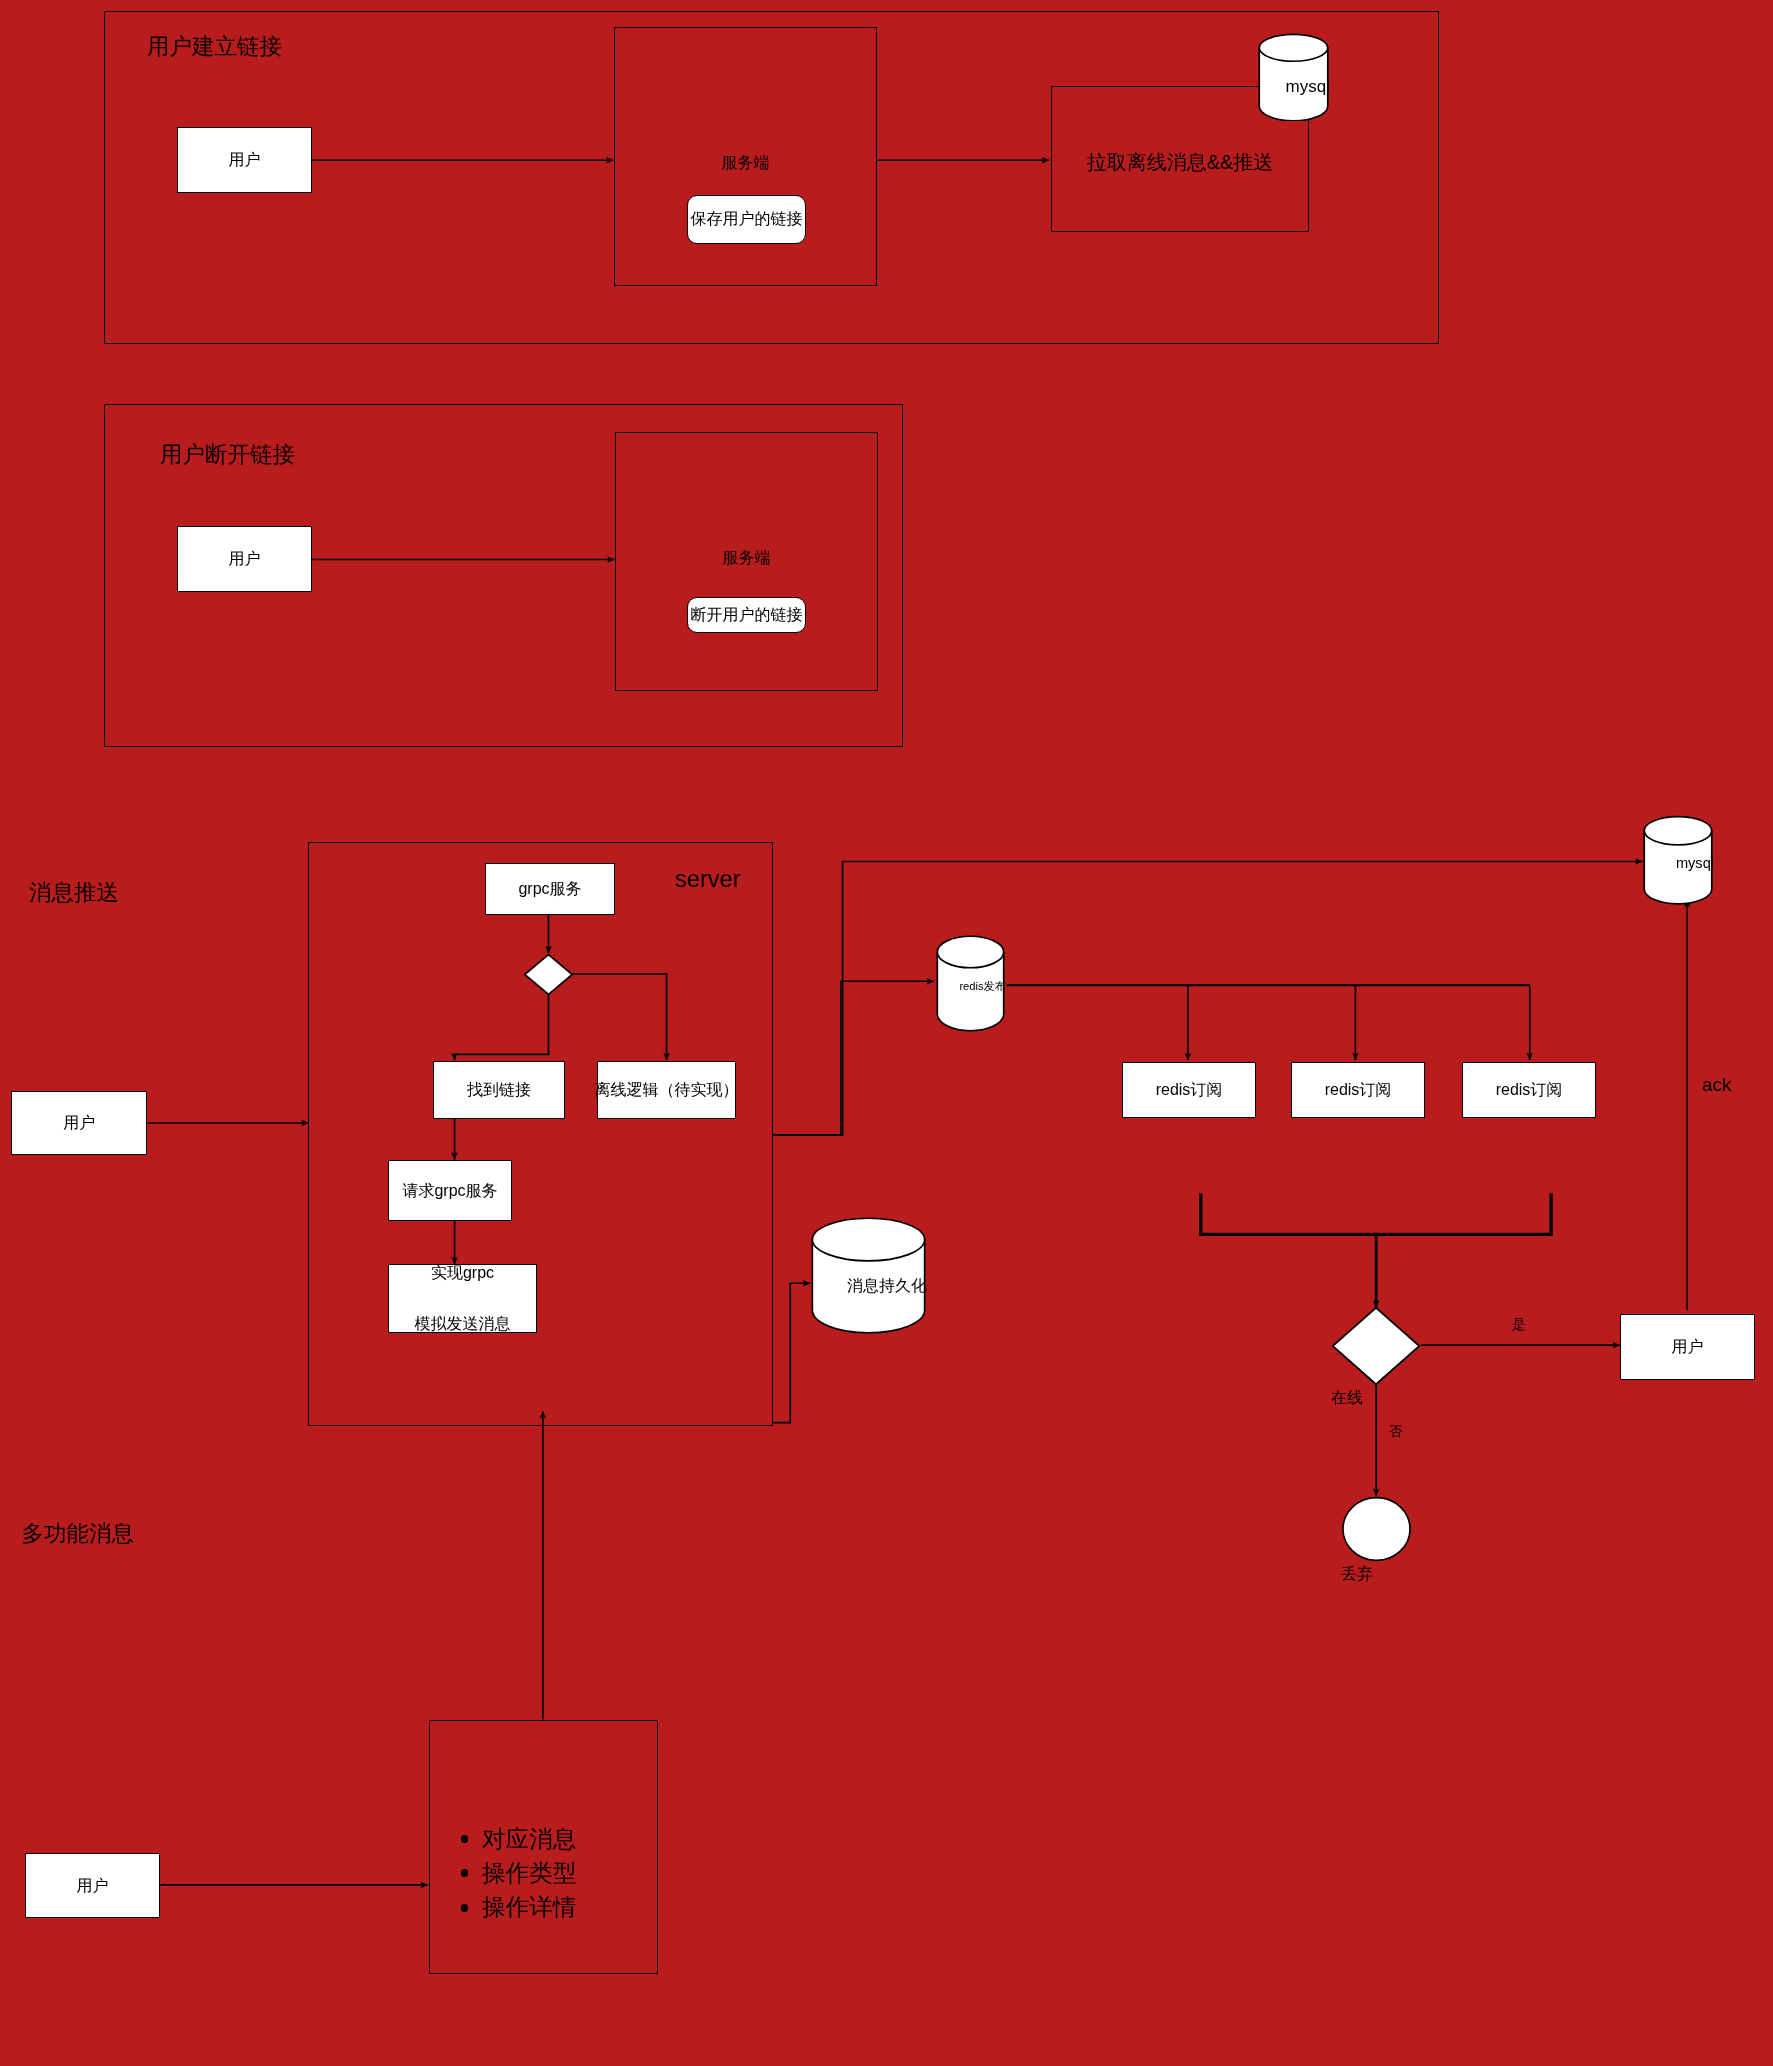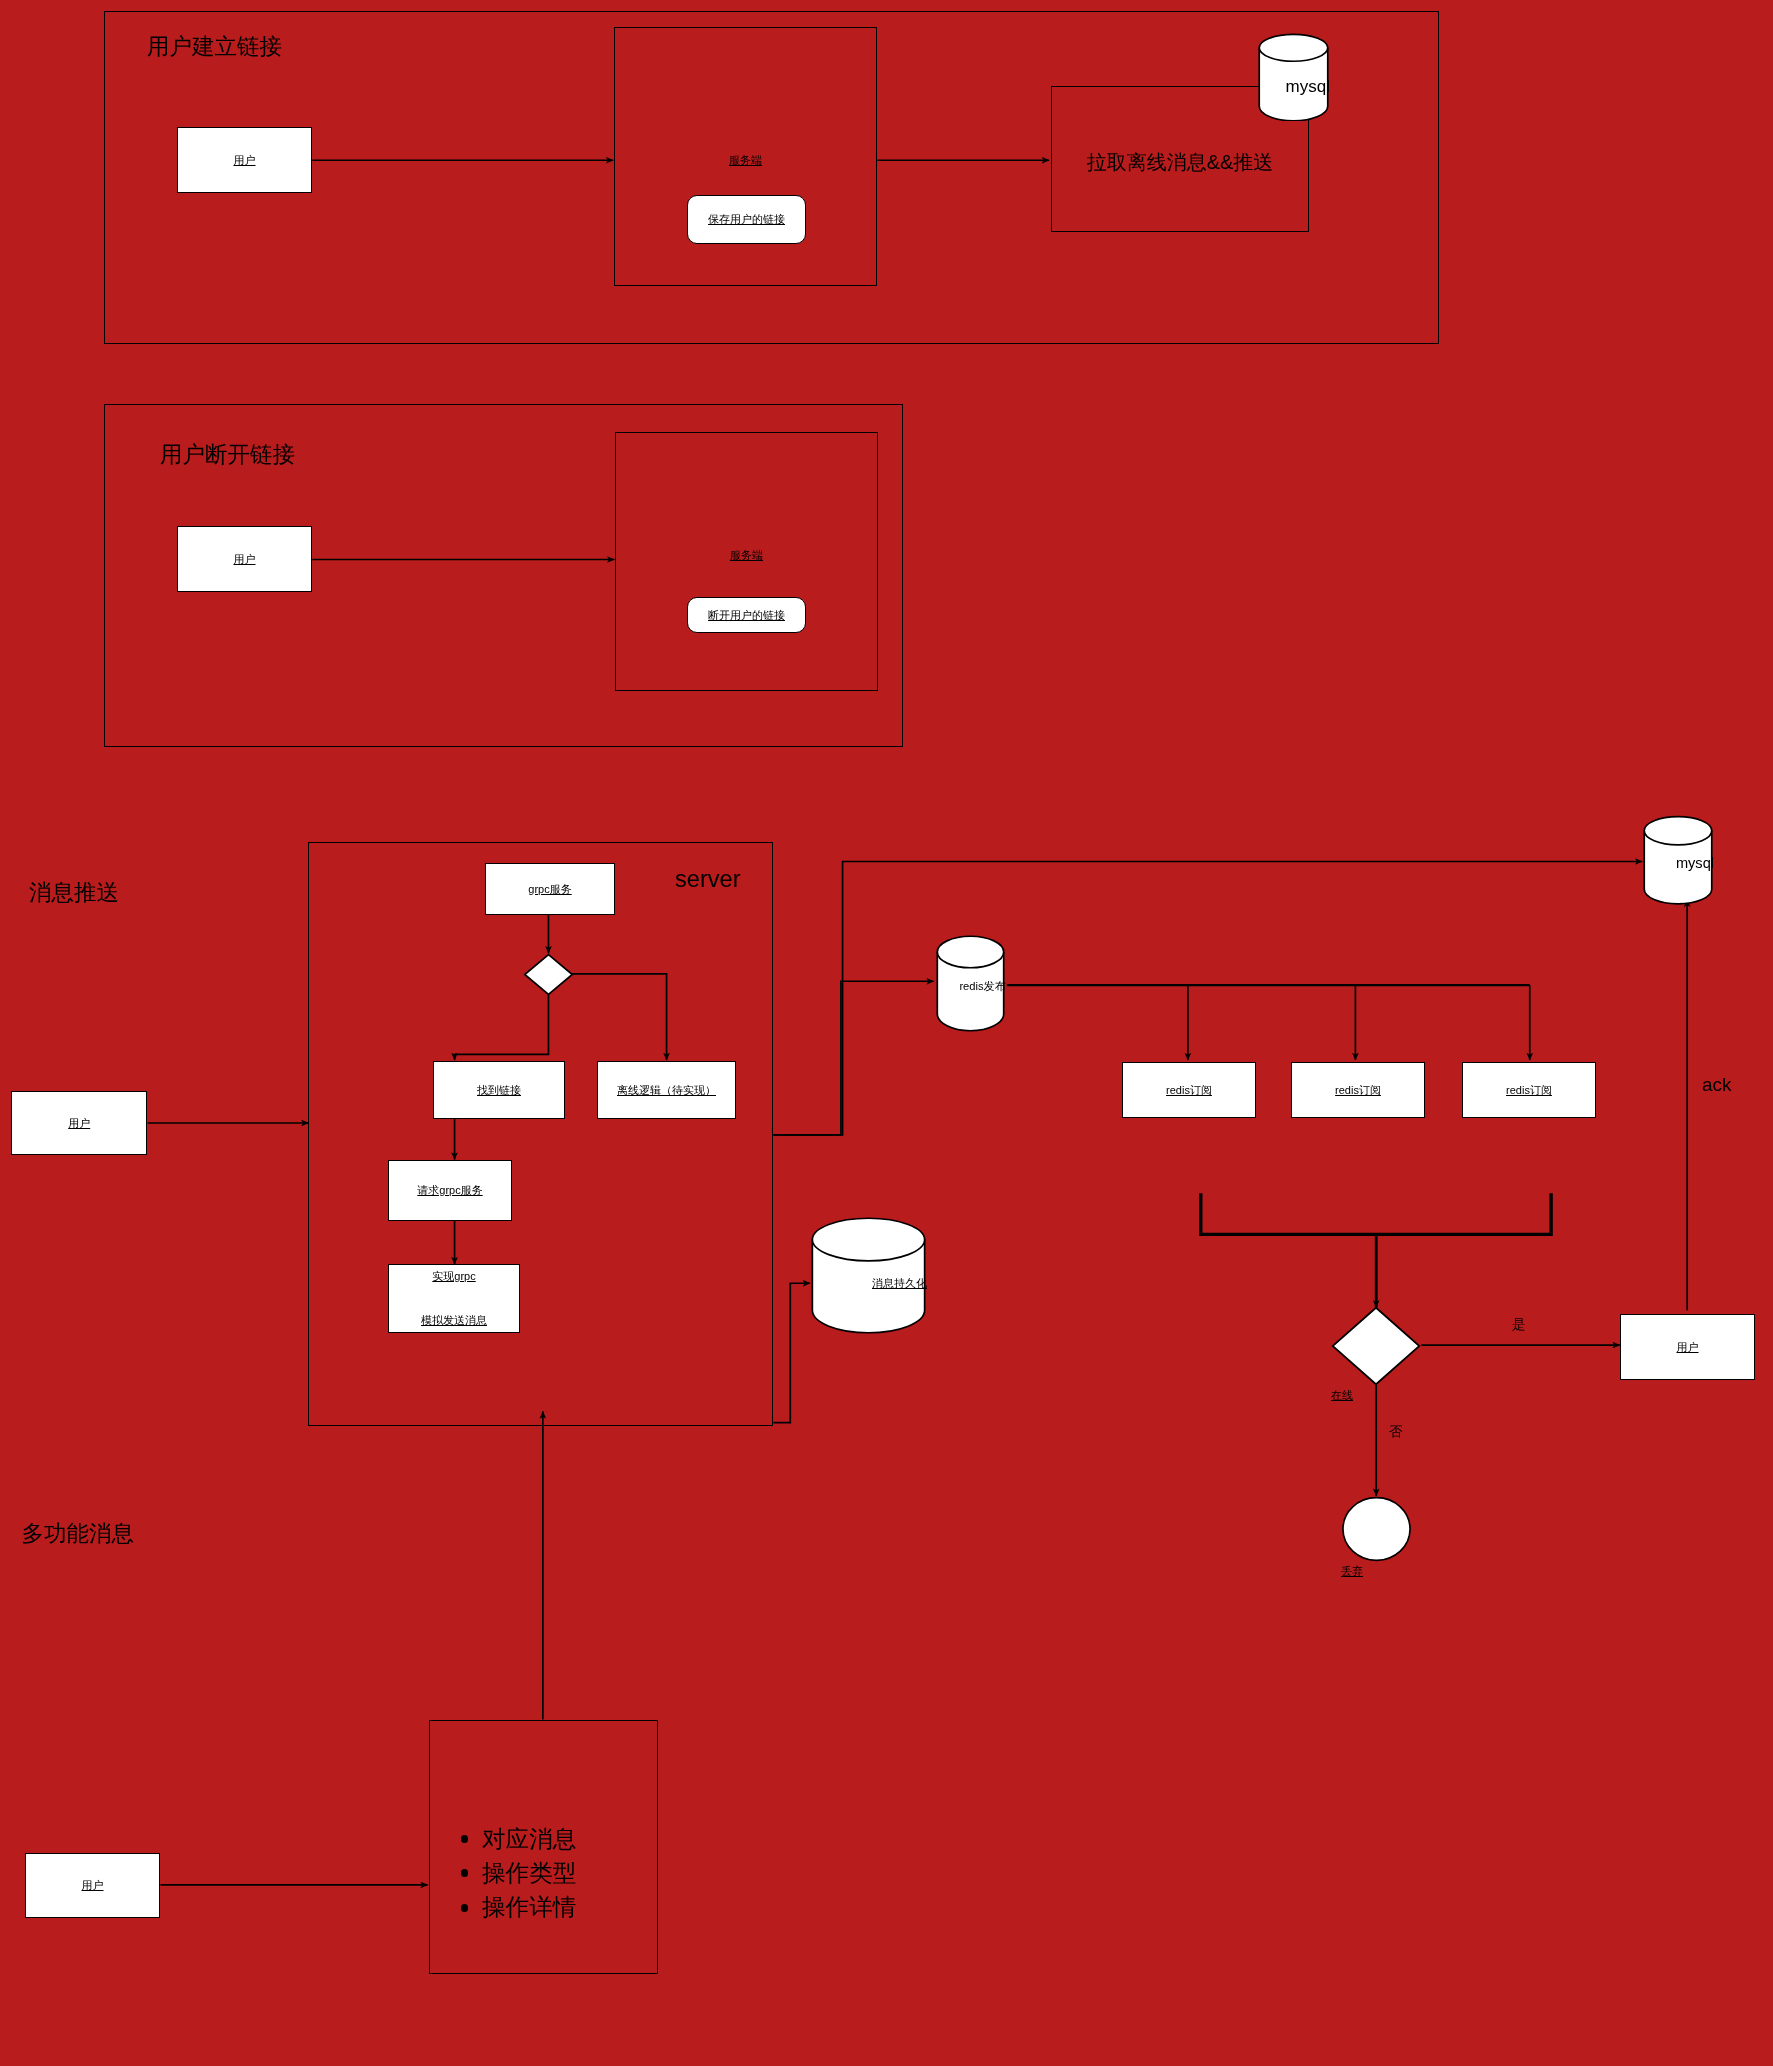--- a/index.html
+++ b/index.html
@@ -37,23 +37,22 @@
     align-items:center;
     justify-content:center;
     text-align:center;
   }
   .section-title{
     font-size:22.5px;
     font-weight:400;
     white-space:nowrap;
   }
   .plain-label{
-    font-size:11px;
-    white-space:nowrap;
-    text-decoration:underline;
+    font-size:16px;
+    white-space:nowrap;
   }
   .big-label{
     font-size:20px;
     white-space:nowrap;
   }
   .mid-label{
     font-size:17px;
     white-space:nowrap;
   }
   .server-word{
@@ -206,21 +205,21 @@
       <path d="M45,3 L87,38 L45,73 L3,38 Z" fill="#ffffff" stroke="#000" stroke-width="3"></path>
     </svg>
   </div>
 
   <div class="abs rect plain-label" style="left:388px; top:1061px; width:132px; height:58px;margin-left:45px;">找到链接</div>
 
   <div class="abs rect plain-label" style="left:597px; top:1061px; width:139px; height:58px;">离线逻辑（待实现）</div>
 
   <div class="abs rect plain-label" style="left:388px; top:1160px; width:124px; height:61px;">请求grpc服务</div>
 
-  <div class="abs rect plain-label" style="left:388px; top:1264px; width:132px; height:69px; flex-direction:column;gap:29px;">
+  <div class="abs rect plain-label" style="left:388px; top:1264px; width:149px; height:69px; flex-direction:column;gap:29px;">
     <span>实现grpc</span>
     <span>模拟发送消息</span>
   </div>
 
   <div class="cyl" style="left:810px; top:1216px; width:117px; height:119px;">
     <svg width="117" height="119" viewBox="0 0 208 212">
       <path d="M4,42 L4,168 A100,40 0 0 0 204,168 L204,42" fill="#ffffff" stroke="#000" stroke-width="3"></path>
       <ellipse cx="104" cy="42" rx="100" ry="38" fill="#ffffff" stroke="#000" stroke-width="3"></ellipse>
     </svg>
     <div class="cyl-label plain-label" style="top:60px;">消息持久化</div>

